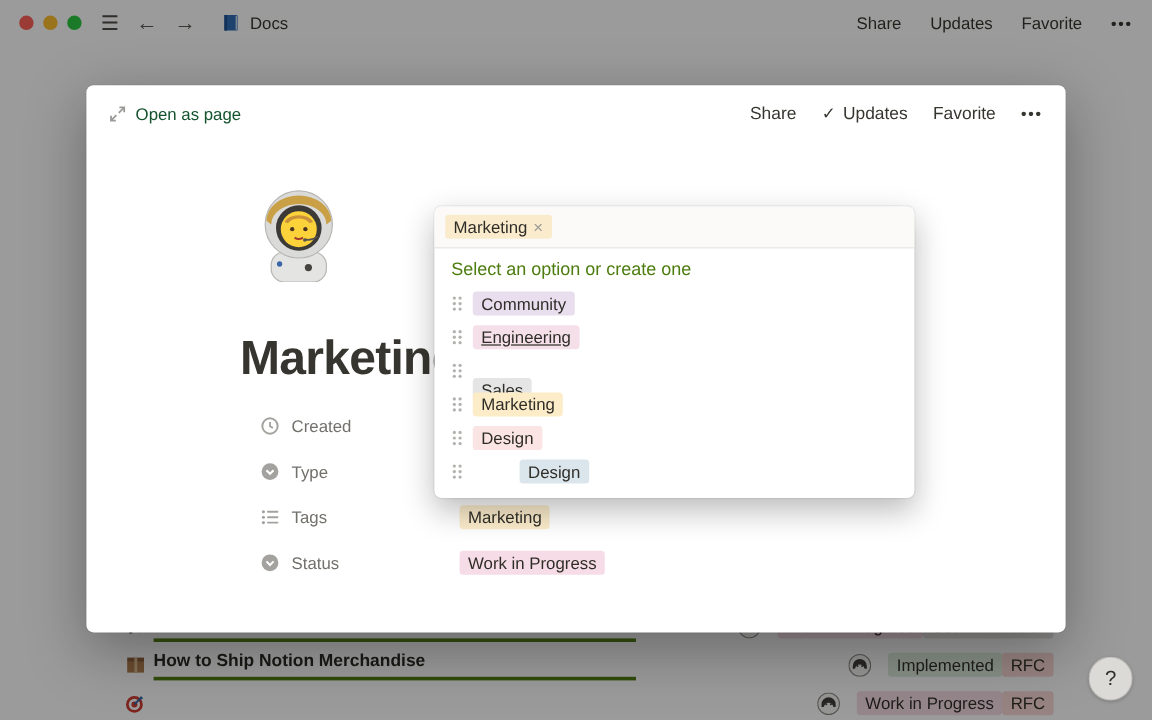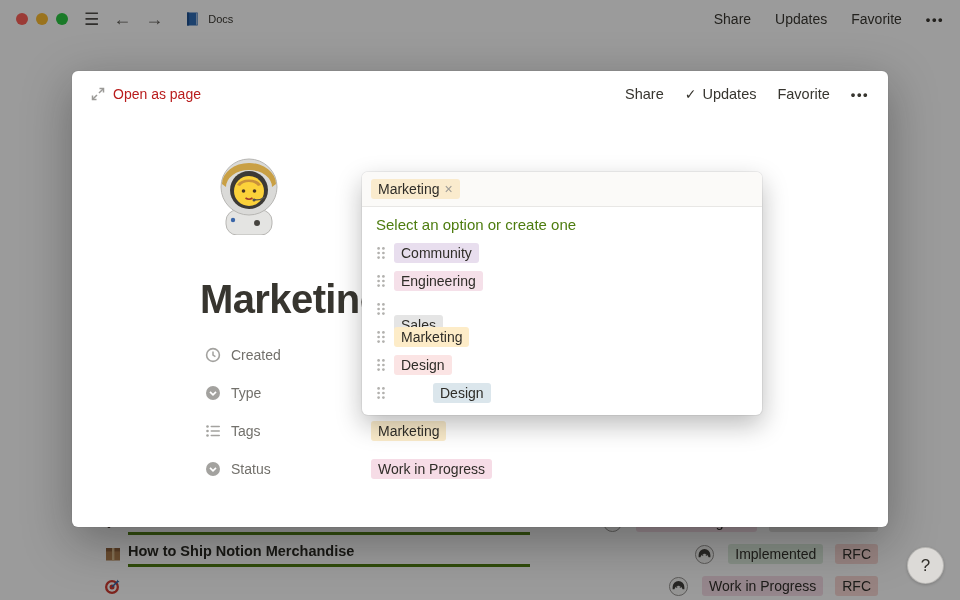--- a/index.html
+++ b/index.html
@@ -8,52 +8,52 @@
   .stage { position:relative; width:960px; height:600px; background:#fff; overflow:hidden; }
 
   
   .topbar { position:absolute; top:0; left:0; width:960px; height:38px; background:#fff;
             display:flex; align-items:center; padding:0 16px; }
   .lights { display:flex; gap:8px; margin-right:16px; }
   .light { width:12px; height:12px; border-radius:50%; }
   .tb-ic { font-size:17px; color:#4d4b47; margin-right:14px; cursor:pointer; line-height:1; }
   .tb-ic.arrow { font-size:18px; color:#5a5853; }
   .doc-ic { margin:0 7px 0 6px; display:flex; }
-  .tb-title { font-size:11px; font-weight:500; color:#37352f; }
+  .tb-title { font-size:14px; font-weight:500; color:#37352f; }
   .tb-right { margin-left:auto; display:flex; align-items:center; gap:24px; font-size:14px; }
   .tb-right .tbtn { cursor:pointer; }
   .dots { letter-spacing:1.5px; font-size:13px; font-weight:700; }
 
   
   .doc-table { position:absolute; left:0; top:506px; width:960px; }
   .bg-row { position:relative; height:32px; display:flex; align-items:center; }
   .bg-row .row-ic { position:absolute; left:104px; width:18px; height:18px; display:flex; }
   .bg-row .row-title { position:absolute; left:128px; width:402px; font-size:14.5px; font-weight:600;
                        color:#26251f; border-bottom:3px solid #4d7c0f; padding-bottom:4px; line-height:18px; }
   .bg-row .row-right { position:absolute; right:82px; display:flex; align-items:center; }
   .bg-row .row-avatar { margin-right:14px; display:flex; }
   .chip { display:inline-block; font-size:14px; line-height:20px; height:20px; padding:0 7px;
           border-radius:3px; color:#2f2d28; white-space:nowrap; }
-  .bg-row .chip + .chip { margin-left:12px; }
+  .bg-row .chip + .chip { margin-left:0; }
 
   
   .overlay { position:absolute; inset:0; background:rgba(5,5,5,0.40); }
 
   
   .modal { position:absolute; left:72px; top:71px; width:816px; height:456px; background:#fff;
            border-radius:6px; box-shadow:0 0 0 1px rgba(15,15,15,0.04), 0 14px 48px rgba(15,15,15,0.35); }
   .modal-header { display:flex; justify-content:space-between; align-items:center; padding:15px 19px; }
-  .open-as-page { display:flex; align-items:center; gap:8px; color:#b91c1c; font-size:14px; cursor:pointer; }
+  .open-as-page { display:flex; align-items:center; gap:8px; color:#14532d; font-size:14px; cursor:pointer; }
   .modal-actions { display:flex; align-items:center; gap:21px; font-size:14.5px; color:#37352f; }
   .modal-actions .mbtn { cursor:pointer; display:flex; align-items:center; gap:6px; }
   .check { font-size:14px; color:#37352f; }
   .page-emoji { position:absolute; left:141px; top:86px; width:72px; height:78px; cursor:pointer; }
   .page-title { position:absolute; left:128px; top:206px; font-size:40px; font-weight:700;
                 letter-spacing:-0.6px; color:#37352f; white-space:nowrap; }
-  .props { position:absolute; left:133px; top:265px; width:560px; }
+  .props { position:absolute; left:145px; top:265px; width:560px; }
   .prop-row { display:flex; align-items:center; height:38px; }
   .prop-ic { width:16px; height:16px; margin-right:10px; display:flex; flex:none; }
   .prop-label { width:140px; font-size:14px; color:#72706b; flex:none; }
   .prop-value { display:flex; align-items:center; font-size:14px; }
   .prop-value .chip { font-size:14px; }
   .who { display:flex; align-items:center; gap:8px; font-size:14px; color:#37352f; }
 
   
   .dropdown { position:absolute; left:362px; top:172px; width:400px; background:#fff; border-radius:6px;
               box-shadow:0 0 0 1px rgba(15,15,15,0.06), 0 10px 26px rgba(15,15,15,0.28); overflow:hidden; }
@@ -301,21 +301,21 @@
               <g fill="#b2b1ae">
                 <circle cx="2.6" cy="2.4" r="1.35"></circle>
                 <circle cx="7.4" cy="2.4" r="1.35"></circle>
                 <circle cx="2.6" cy="7" r="1.35"></circle>
                 <circle cx="7.4" cy="7" r="1.35"></circle>
                 <circle cx="2.6" cy="11.6" r="1.35"></circle>
                 <circle cx="7.4" cy="11.6" r="1.35"></circle>
               </g>
             </svg>
           </span>
-          <span class="chip" style="background: rgb(245, 224, 233);">Engineering</span>
+          <span class="chip" style="background: rgb(245, 224, 233); text-decoration: underline;">Engineering</span>
         </div>
         <div class="dd-opt">
           <span class="handle">
             <svg width="10" height="14" viewBox="0 0 10 14">
               <g fill="#b2b1ae">
                 <circle cx="2.6" cy="2.4" r="1.35"></circle>
                 <circle cx="7.4" cy="2.4" r="1.35"></circle>
                 <circle cx="2.6" cy="7" r="1.35"></circle>
                 <circle cx="7.4" cy="7" r="1.35"></circle>
                 <circle cx="2.6" cy="11.6" r="1.35"></circle>

